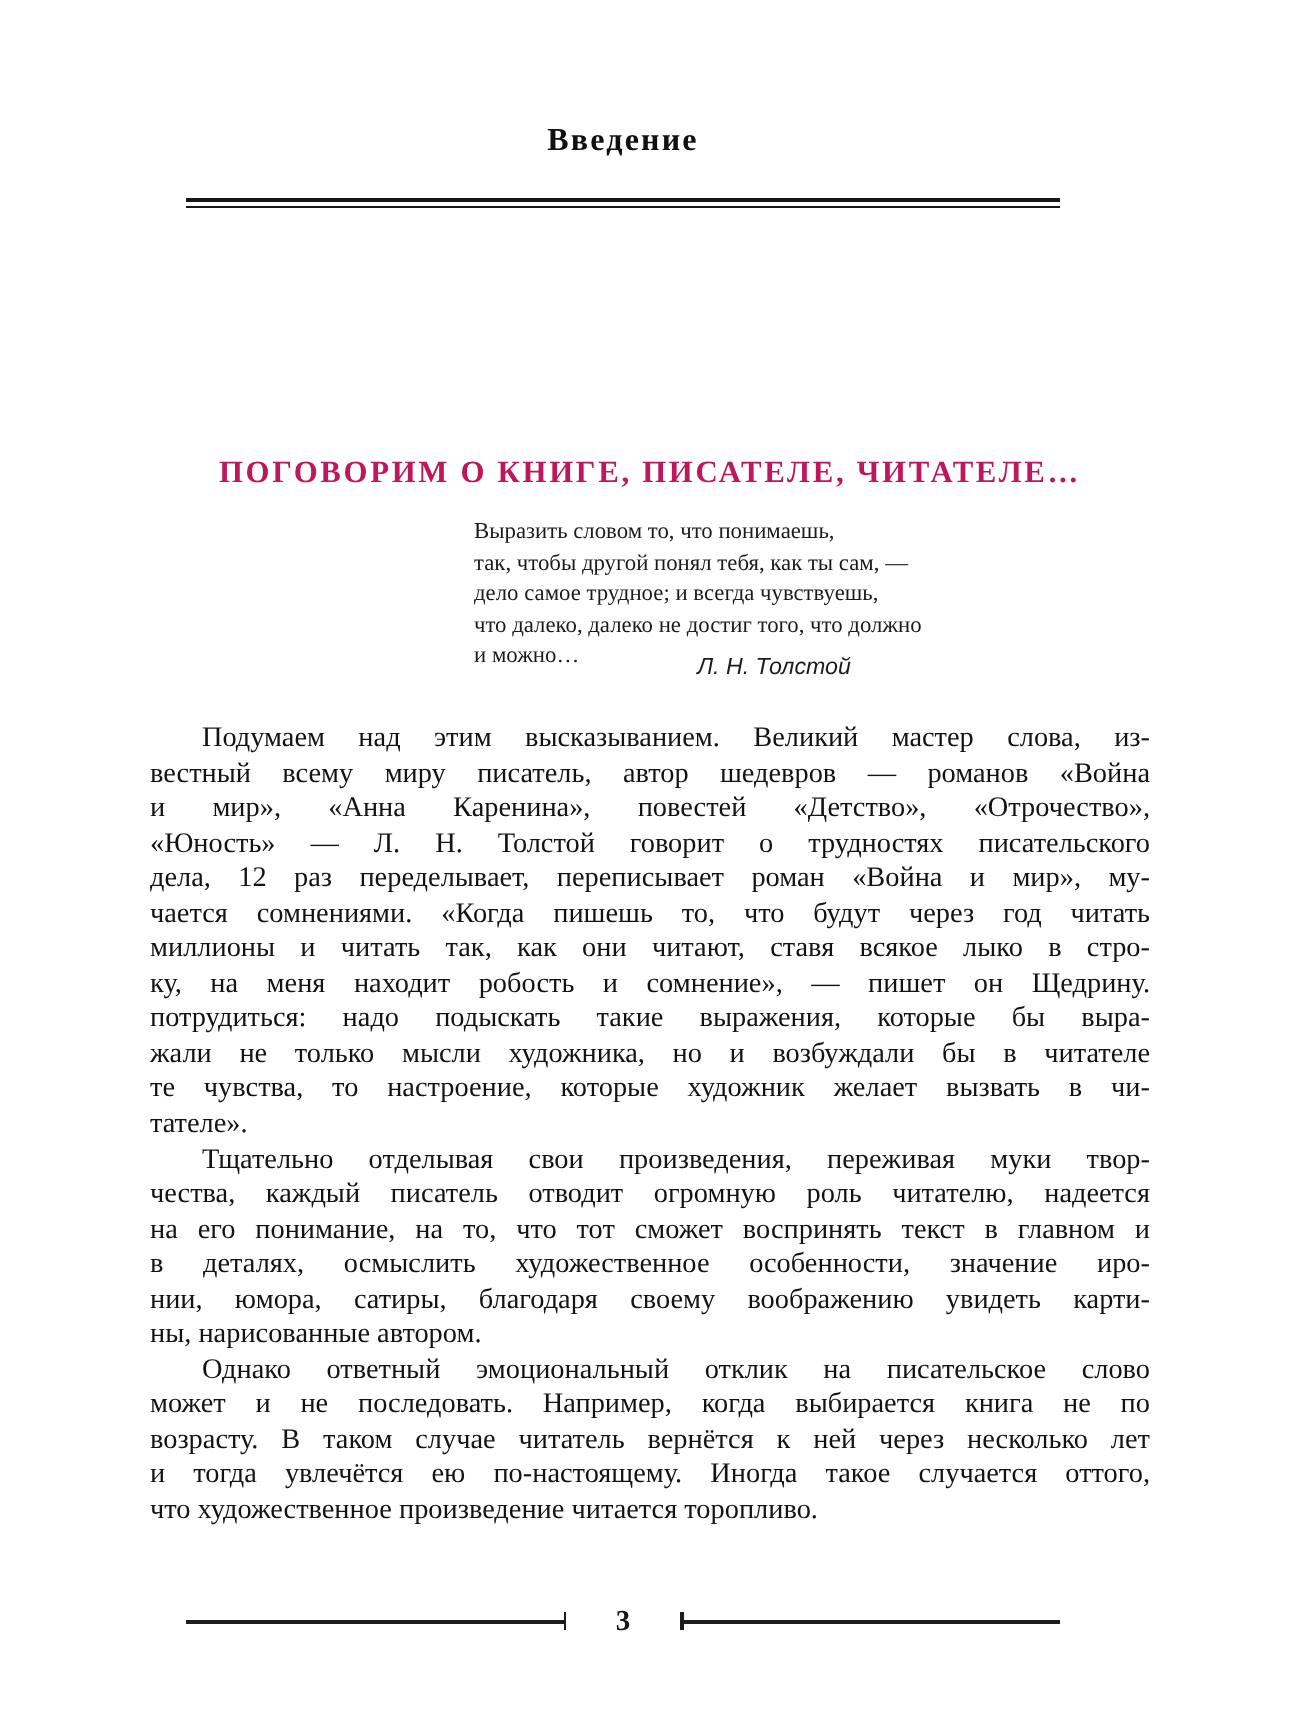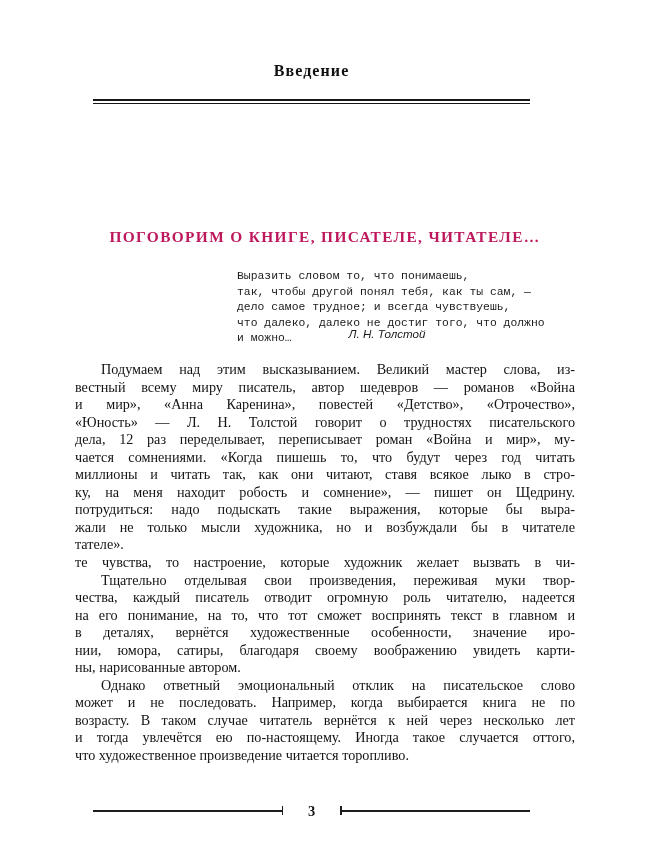--- a/index.html
+++ b/index.html
@@ -69,23 +69,23 @@
     font-weight: bold;
     letter-spacing: 1.35px;
     color: #be185d;
     white-space: nowrap;
   }
 
   
   .epigraph {
     position: absolute;
     left: 237px;
-    top: 269px;
+    top: 259px;
     width: 300px;
-    font-family: Liberation Mono, monospace;
+    font-family: Liberation Serif, serif;
     font-size: 11.4px;
     line-height: 15.6px;
     color: #1b1b1b;
   }
   .epigraph-line {
     white-space: nowrap;
   }
   .epigraph-attribution {
     position: absolute;
     left: 237px;
@@ -196,29 +196,29 @@
       <span class="ln just"><span class="indent"></span><span>Подумаем над этим высказыванием. Великий мастер слова, из-</span></span>
       <span class="ln just">вестный всему миру писатель, автор шедевров — романов «Война</span>
       <span class="ln just">и мир», «Анна Каренина», повестей «Детство», «Отрочество»,</span>
       <span class="ln just">«Юность» — Л. Н. Толстой говорит о трудностях писательского</span>
       <span class="ln just">дела, 12 раз переделывает, переписывает роман «Война и мир», му-</span>
       <span class="ln just">чается сомнениями. «Когда пишешь то, что будут через год читать</span>
       <span class="ln just">миллионы и читать так, как они читают, ставя всякое лыко в стро-</span>
       <span class="ln just">ку, на меня находит робость и сомнение», — пишет он Щедрину.</span>
       <span class="ln just">потрудиться: надо подыскать такие выражения, которые бы выра-</span>
       <span class="ln just">жали не только мысли художника, но и возбуждали бы в читателе</span>
+      <span class="ln just">те чувства, то настроение, которые художник желает вызвать в чи-</span>
       <span class="ln last">тателе».</span>
-      <span class="ln just">те чувства, то настроение, которые художник желает вызвать в чи-</span>
     </p>
 
     <p class="para">
       <span class="ln just"><span class="indent"></span><span>Тщательно отделывая свои произведения, переживая муки твор-</span></span>
       <span class="ln just">чества, каждый писатель отводит огромную роль читателю, надеется</span>
       <span class="ln just">на его понимание, на то, что тот сможет воспринять текст в главном и</span>
-      <span class="ln just">в деталях, вернётся художественные особенности, значение иро-</span>
+      <span class="ln just">в деталях, осмыслить художественное особенности, значение иро-</span>
       <span class="ln just">нии, юмора, сатиры, благодаря своему воображению увидеть карти-</span>
       <span class="ln last">ны, нарисованные автором.</span>
     </p>
 
     <p class="para">
       <span class="ln just"><span class="indent"></span><span>Однако ответный эмоциональный отклик на писательское слово</span></span>
       <span class="ln just">может и не последовать. Например, когда выбирается книга не по</span>
       <span class="ln just">возрасту. В таком случае читатель вернётся к ней через несколько лет</span>
       <span class="ln just">и тогда увлечётся ею по-настоящему. Иногда такое случается оттого,</span>
       <span class="ln last">что художественное произведение читается торопливо.</span>

